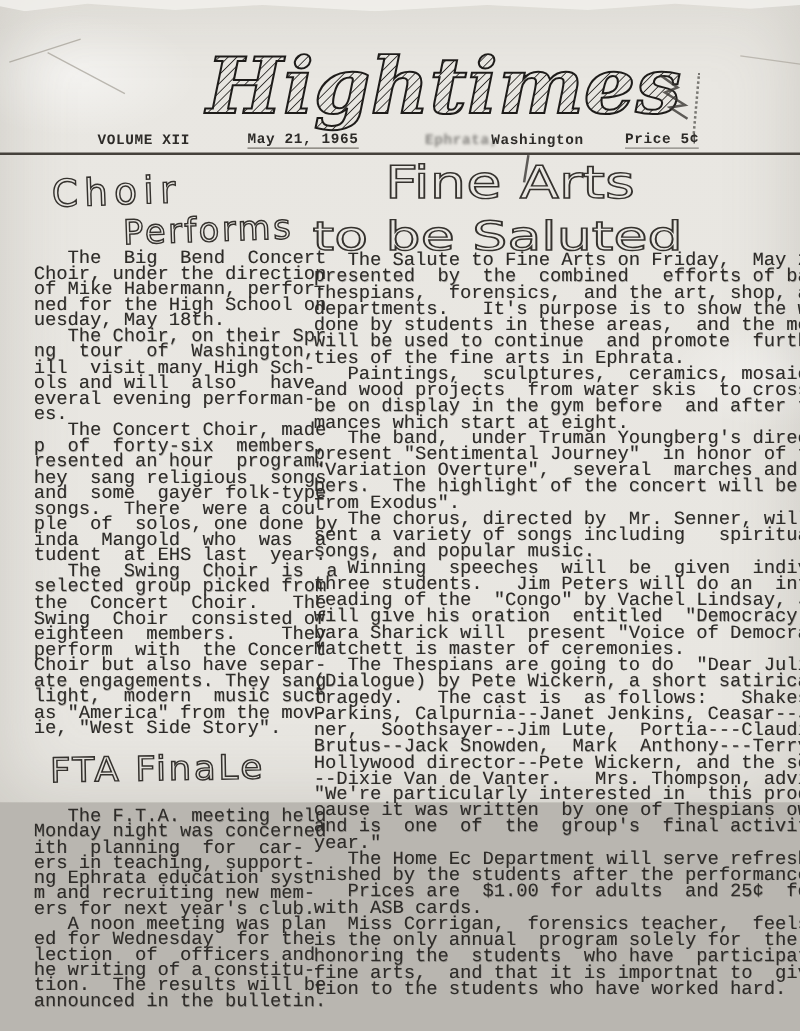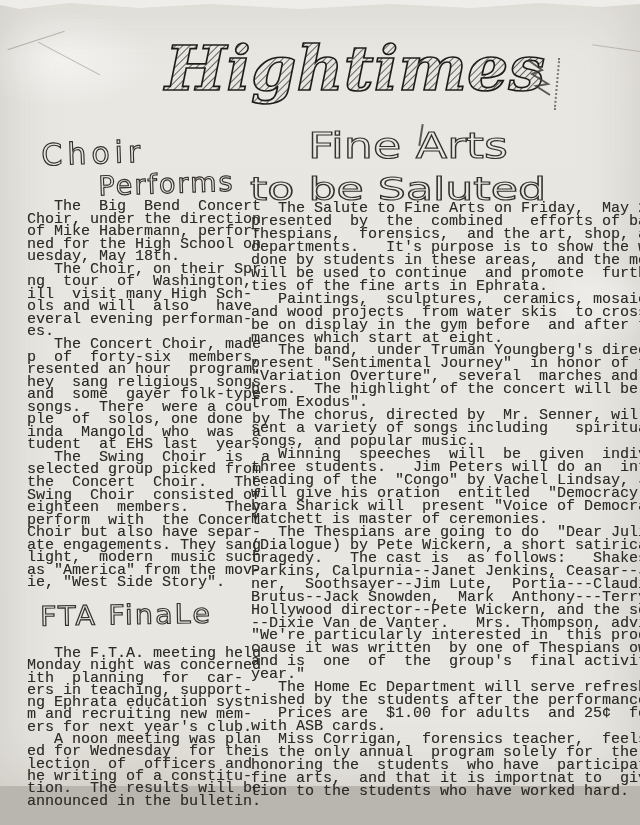--- a/index.html
+++ b/index.html
@@ -1,18 +1,18 @@
 <!DOCTYPE html>
 <html><head>
 <meta charset="utf-8">
 <style>
   html,body{margin:0;padding:0;}
   body{width:640px;height:825px;overflow:hidden;background:#b9b6b0;}
   .paper{
-    position:relative;width:640px;height:786px;
+    position:relative;width:640px;height:642px;
     background:
       radial-gradient(ellipse 120px 60px at 620px 300px, rgba(255,255,255,.45), rgba(255,255,255,0) 70%),
       radial-gradient(ellipse 140px 70px at 60px 60px, rgba(255,255,255,.5), rgba(255,255,255,0) 70%),
       radial-gradient(ellipse 200px 120px at 140px 770px, rgba(214,210,202,.5), rgba(214,210,202,0) 70%),
       linear-gradient(180deg,#edebe6 0,#e9e7e2 30px,#e8e6e1 100%);
     box-shadow:inset 0 0 60px rgba(120,114,104,.25);
     font-family:"Liberation Mono","DejaVu Sans Mono",monospace;
     color:#2d2b28;
   }
   .torn-edge{position:absolute;top:0;left:0;width:640px;height:12px;
@@ -60,20 +60,27 @@
     <defs>
       <pattern id="hatch" width="5" height="5" patternUnits="userSpaceOnUse" patternTransform="rotate(45)">
         <rect width="5" height="5" fill="#e8e6e1"></rect>
         <line x1="0" y1="0" x2="0" y2="5" stroke="#2c2a27" stroke-width="1.4"></line>
       </pattern>
     </defs>
     <text x="215" y="66" text-anchor="middle" font-family="DejaVu Serif, Liberation Serif, serif" font-size="62" font-style="italic" font-weight="bold" fill="url(#hatch)" stroke="#1e1c1a" stroke-width="1.6" textLength="380" lengthAdjust="spacingAndGlyphs">Hightimes</text>
     <path d="M388 36 l14 10 -10 4 16 10 -12 2 14 9" fill="none" stroke="#3a3733" stroke-width="2" opacity=".8"></path>
   </svg>
 
+  <div class="dateline">
+    <span class="dl-volume">VOLUME XII</span>
+    <span class="dl-date">May 21, 1965</span>
+    <span class="dl-city">Ephrata,</span>
+    <span class="dl-state">Washington</span>
+    <span class="dl-price">Price 5¢</span>
+  </div>
 
   <svg class="headline-svg" style="left:40px;top:136px;transform:rotate(-2deg);" width="200" height="72" viewBox="0 0 200 72">
     <text x="2" y="26" font-size="30" letter-spacing="5">Choir</text>
     <text x="58" y="58" font-size="27" letter-spacing="2">Performs</text>
   </svg>
 
   <div class="body-text body-left-1">   The  Big  Bend  Concert
 Choir, under the direction
 of Mike Habermann, perfor-
 ned for the High School on

